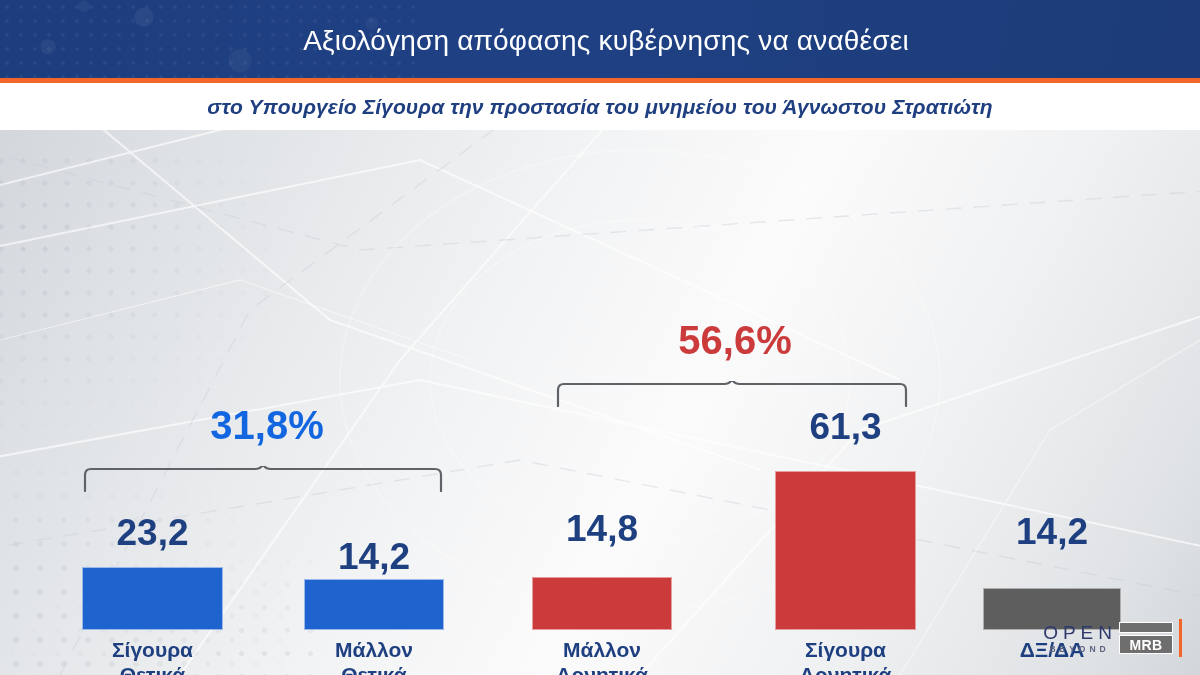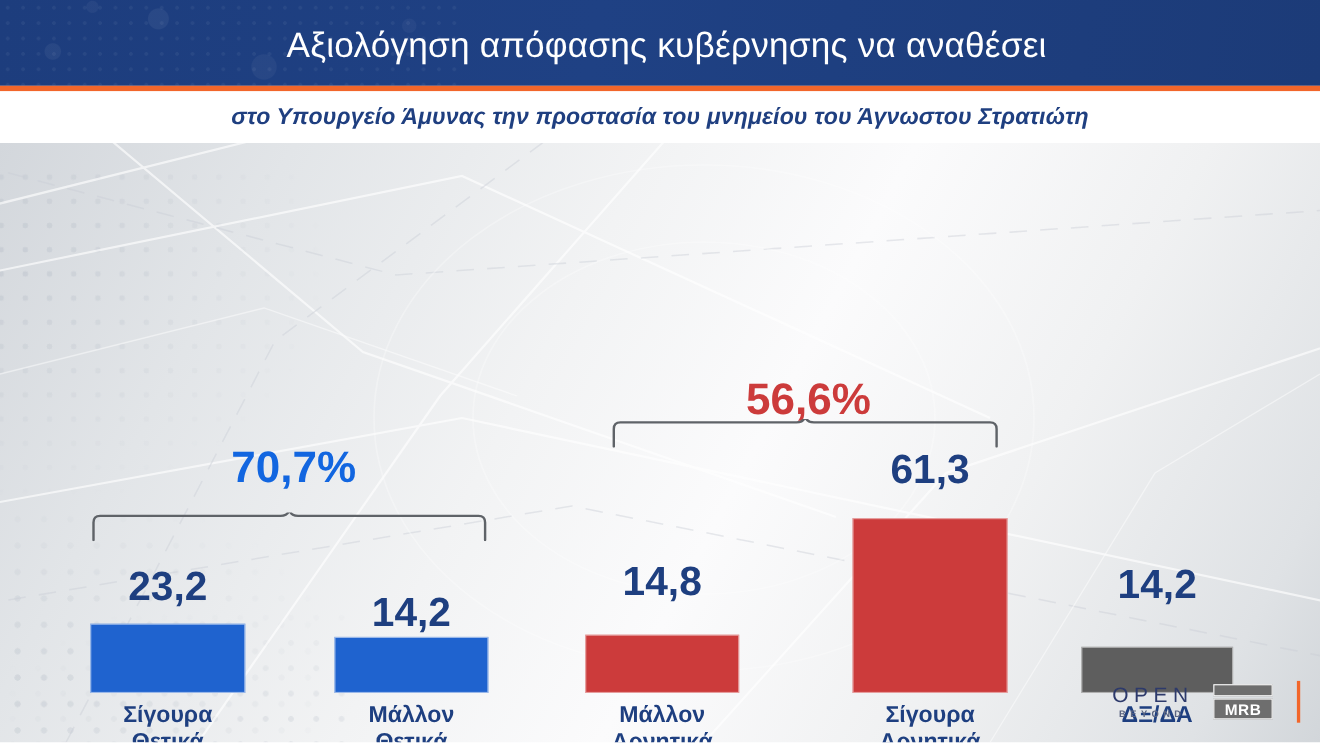--- a/index.html
+++ b/index.html
@@ -49,21 +49,21 @@
   }
   .header-title {
     position: absolute;
     left: 0; top: 0;
     width: 1200px;
     height: 78px;
     display: flex;
     align-items: center;
     justify-content: center;
     color: #ffffff;
-    font-size: 32px;
+    font-size: 28px;
     font-weight: 400;
     letter-spacing: 0.2px;
     text-align: center;
     padding-top: 4px;
     box-sizing: border-box;
     white-space: nowrap;
     padding-left: 12px;
   }
 
   .orange-rule {
@@ -182,21 +182,21 @@
   }
   .bracket { position: absolute; }
 
   
   .logos {
     position: absolute;
     right: 18px;
     bottom: 18px;
     display: flex;
     align-items: center;
-    gap: 18px;
+    gap: 2px;
   }
   .open-logo {
     display: flex;
     flex-direction: column;
     align-items: center;
     gap: 3px;
   }
   .open-word {
     color: #2d3a6b;
     font-size: 19px;
@@ -254,21 +254,21 @@
 <div id="slide">
 
   <div class="header-band">
     <div class="header-dots"></div>
     <div class="header-title">Αξιολόγηση απόφασης κυβέρνησης να αναθέσει</div>
   </div>
 
   <div class="orange-rule"></div>
 
   <div class="subtitle-band">
-    <div class="subtitle-text">στο Υπουργείο Άμυνας την προστασία του μνημείου του Άγνωστου Στρατιώτη</div>
+    <div class="subtitle-text">στο Υπουργείο Σίγουρα την προστασία του μνημείου του Άγνωστου Στρατιώτη</div>
   </div>
 
   <div class="chart-area">
 
     <div class="bg-dots-tl bg-layer"></div>
     <div class="bg-dots-bl bg-layer"></div>
     <div class="bg-dots-br bg-layer"></div>
 
     <svg class="bg-lines" width="1200" height="545" viewBox="0 0 1200 545">
       <g stroke="#ffffff" stroke-width="2" fill="none" opacity="0.75">
@@ -289,21 +289,21 @@
         <path d="M 900 545 L 1050 300 L 1200 210"></path>
       </g>
       <g fill="none" stroke="#ffffff" opacity="0.35" stroke-width="1.4">
         <ellipse cx="640" cy="250" rx="300" ry="230"></ellipse>
         <ellipse cx="640" cy="250" rx="210" ry="160"></ellipse>
       </g>
     </svg>
 
     <div class="baseline">
 
-      <div class="group-total" style="left:142px; top:275px; width:250px; color:#1266e0;">70,7%</div>
+      <div class="group-total" style="left:142px; top:275px; width:250px; color:#1266e0;">31,8%</div>
 
       <svg class="bracket" style="left:83px; top:336px;" width="360" height="26" viewBox="0 0 360 26">
         <path d="M 2 25 L 2 9 Q 2 3 8 3 L 172 3 Q 179 3 180 -3 Q 181 3 188 3 L 352 3 Q 358 3 358 9 L 358 25" fill="none" stroke="#5f6368" stroke-width="2.2" stroke-linecap="round"></path>
       </svg>
 
       <div class="bar-col" style="left:82px; top:0; width:141px; height:500px;">
         <div class="bar-value" style="top:384px;">23,2</div>
         <div class="bar-rect" style="width:141px; height:63px; background:#1f63cf; border:1px solid rgba(255,255,255,0.55);"></div>
         <div class="bar-label" style="top:508px;">
           <span>Σίγουρα</span><br>
@@ -313,21 +313,21 @@
 
       <div class="bar-col" style="left:304px; top:0; width:140px; height:500px;">
         <div class="bar-value" style="top:384px;margin-top:24px;">14,2</div>
         <div class="bar-rect" style="width:140px; height:51px; background:#1f63cf; border:1px solid rgba(255,255,255,0.55);"></div>
         <div class="bar-label" style="top:508px;">
           <span>Μάλλον</span><br>
           <span>Θετικά</span>
         </div>
       </div>
 
-      <div class="group-total" style="left:605px; top:190px; width:260px; color:#cc3b3b;margin-top:23px;">56,6%</div>
+      <div class="group-total" style="left:605px; top:190px; width:260px; color:#cc3b3b;">56,6%</div>
 
       <svg class="bracket" style="left:556px; top:251px;" width="352" height="26" viewBox="0 0 352 26">
         <path d="M 2 25 L 2 9 Q 2 3 8 3 L 168 3 Q 175 3 176 -3 Q 177 3 184 3 L 344 3 Q 350 3 350 9 L 350 25" fill="none" stroke="#5f6368" stroke-width="2.2" stroke-linecap="round"></path>
       </svg>
 
       <div class="bar-col" style="left:532px; top:0; width:140px; height:500px;">
         <div class="bar-value" style="top:380px;">14,8</div>
         <div class="bar-rect" style="width:140px; height:53px; background:#cc3b3b; border:1px solid rgba(255,255,255,0.5);"></div>
         <div class="bar-label" style="top:508px;">
           <span>Μάλλον</span><br>

